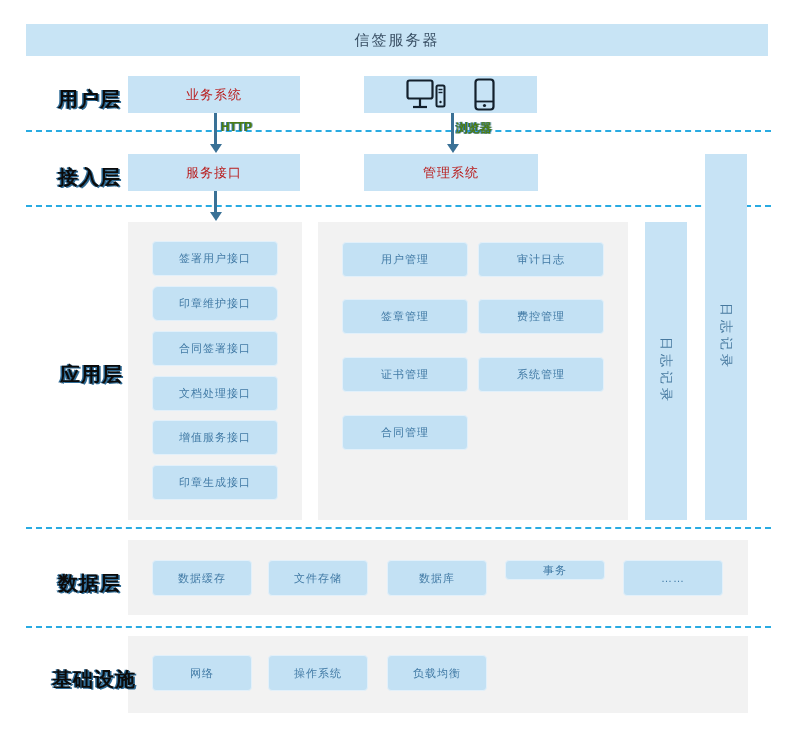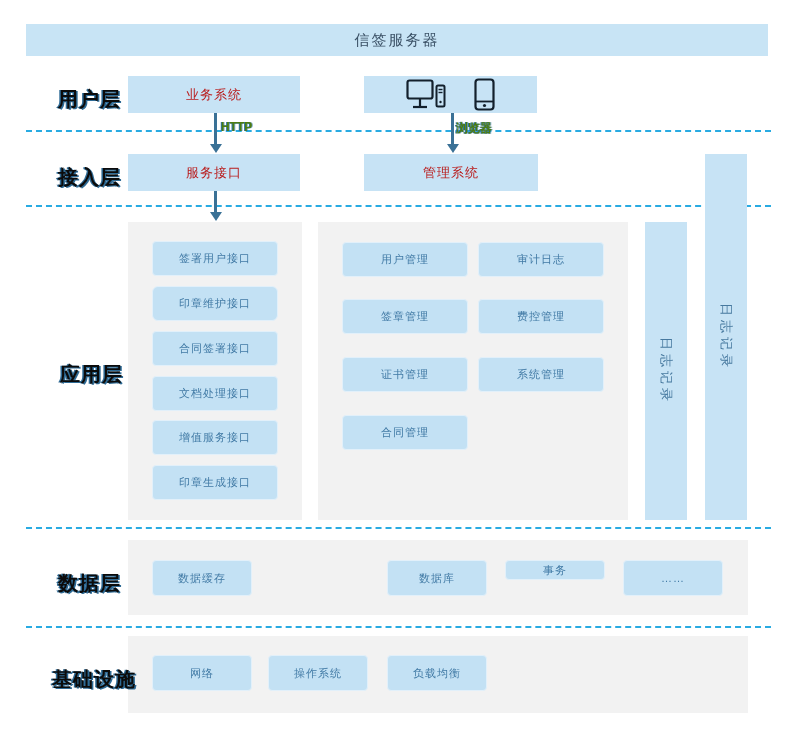--- a/index.html
+++ b/index.html
@@ -138,20 +138,21 @@
     <span class="vtext">日志记录</span>
   </div>
 
   <div class="abs dashed" style="left:26px;top:527px;width:745px;"></div>
 
   <div class="abs layerlabel" style="left:50px;top:570px;">数据层</div>
 
   <div class="abs panel" style="left:128px;top:540px;width:620px;height:75px;"></div>
 
   <div class="abs bluebox" style="left:152px;top:560px;width:100px;height:36px;">数据缓存</div>
+  <div class="abs bluebox" style="left:268px;top:560px;width:100px;height:36px;">文件存储</div>
   <div class="abs bluebox" style="left:387px;top:560px;width:100px;height:36px;">数据库</div>
   <div class="abs bluebox" style="left:505px;top:560px;width:100px;height:20px;">事务</div>
   <div class="abs bluebox" style="left:623px;top:560px;width:100px;height:36px;">……</div>
 
   <div class="abs dashed" style="left:26px;top:626px;width:745px;"></div>
 
   <div class="abs layerlabel" style="left:44px;top:666px;">基础设施</div>
 
   <div class="abs panel" style="left:128px;top:636px;width:620px;height:77px;"></div>
 

